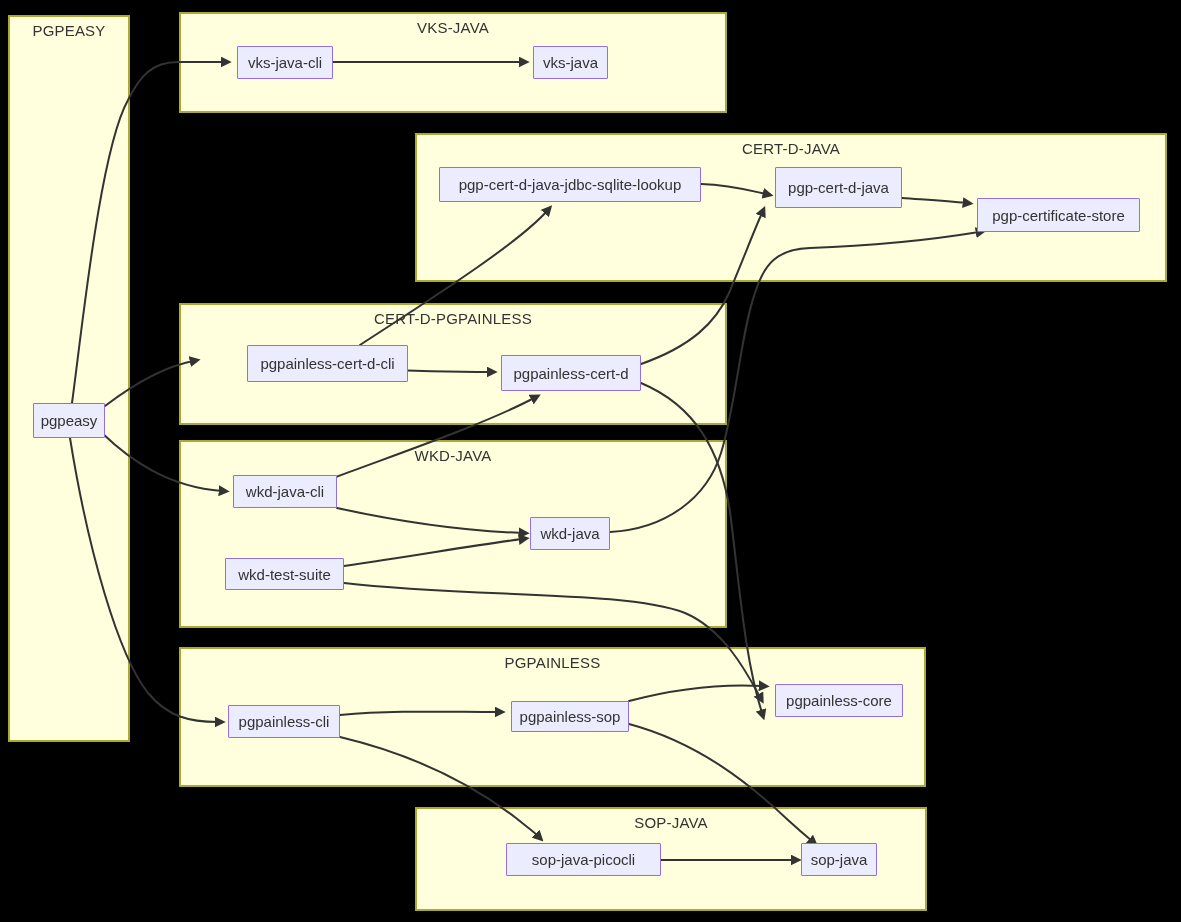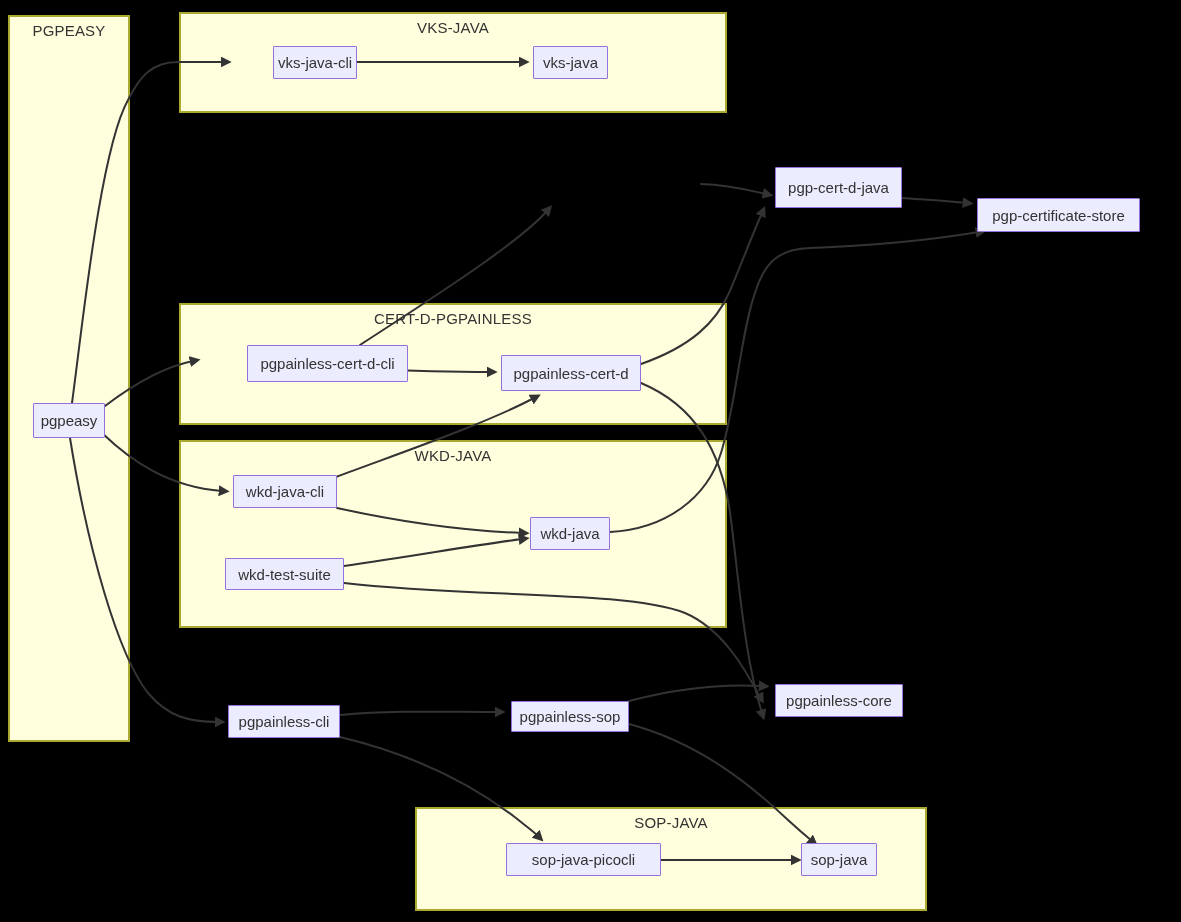--- a/index.html
+++ b/index.html
@@ -99,37 +99,46 @@
         <path class="edge" d="M 340 737 C 420 756, 478 789, 516 818 C 527 827, 533 831, 538 836" marker-end="url(#arrowhead)"></path>
         <path class="edge" d="M 635 860 L 794 860" marker-end="url(#arrowhead)"></path>
       </g>
   </svg>
 <div class="cluster" style="left: 8px; top: 15px; width: 122px; height: 727px;">
       <span class="cluster-title">PGPEASY</span>
     </div>
     <div class="cluster" style="left: 179px; top: 12px; width: 548px; height: 101px;">
       <span class="cluster-title">VKS-JAVA</span>
     </div>
+    <div class="cluster" style="left: 415px; top: 133px; width: 752px; height: 149px;">
+      <span class="cluster-title">CERT-D-JAVA</span>
+    </div>
     <div class="cluster" style="left: 179px; top: 303px; width: 548px; height: 122px;">
       <span class="cluster-title">CERT-D-PGPAINLESS</span>
     </div>
     <div class="cluster" style="left: 179px; top: 440px; width: 548px; height: 188px;">
       <span class="cluster-title">WKD-JAVA</span>
+    </div>
+    <div class="cluster" style="left: 179px; top: 647px; width: 747px; height: 140px;">
+      <span class="cluster-title">PGPAINLESS</span>
     </div>
     <div class="cluster" style="left: 415px; top: 807px; width: 512px; height: 104px;">
       <span class="cluster-title">SOP-JAVA</span>
     </div>
     <div class="node" style="left: 33px; top: 403px; width: 72px; height: 35px;">
       <span class="node-label">pgpeasy</span>
     </div>
-    <div class="node" style="left: 237px; top: 46px; width: 84px; height: 33px; margin-left: 36px;">
+    <div class="node" style="left: 237px; top: 46px; width: 96px; height: 33px;">
       <span class="node-label">vks-java-cli</span>
     </div>
     <div class="node" style="left: 533px; top: 46px; width: 75px; height: 33px;">
       <span class="node-label">vks-java</span>
+    </div>
+    <div class="node" style="left: 439px; top: 167px; width: 262px; height: 35px;">
+      <span class="node-label">pgp-cert-d-java-jdbc-sqlite-lookup</span>
     </div>
     <div class="node" style="left: 775px; top: 167px; width: 127px; height: 41px;">
       <span class="node-label">pgp-cert-d-java</span>
     </div>
     <div class="node" style="left: 977px; top: 198px; width: 163px; height: 34px;">
       <span class="node-label">pgp-certificate-store</span>
     </div>
     <div class="node" style="left: 203px; top: 345px; width: 161px; height: 37px; margin-left: 44px;">
       <span class="node-label">pgpainless-cert-d-cli</span>
     </div>

